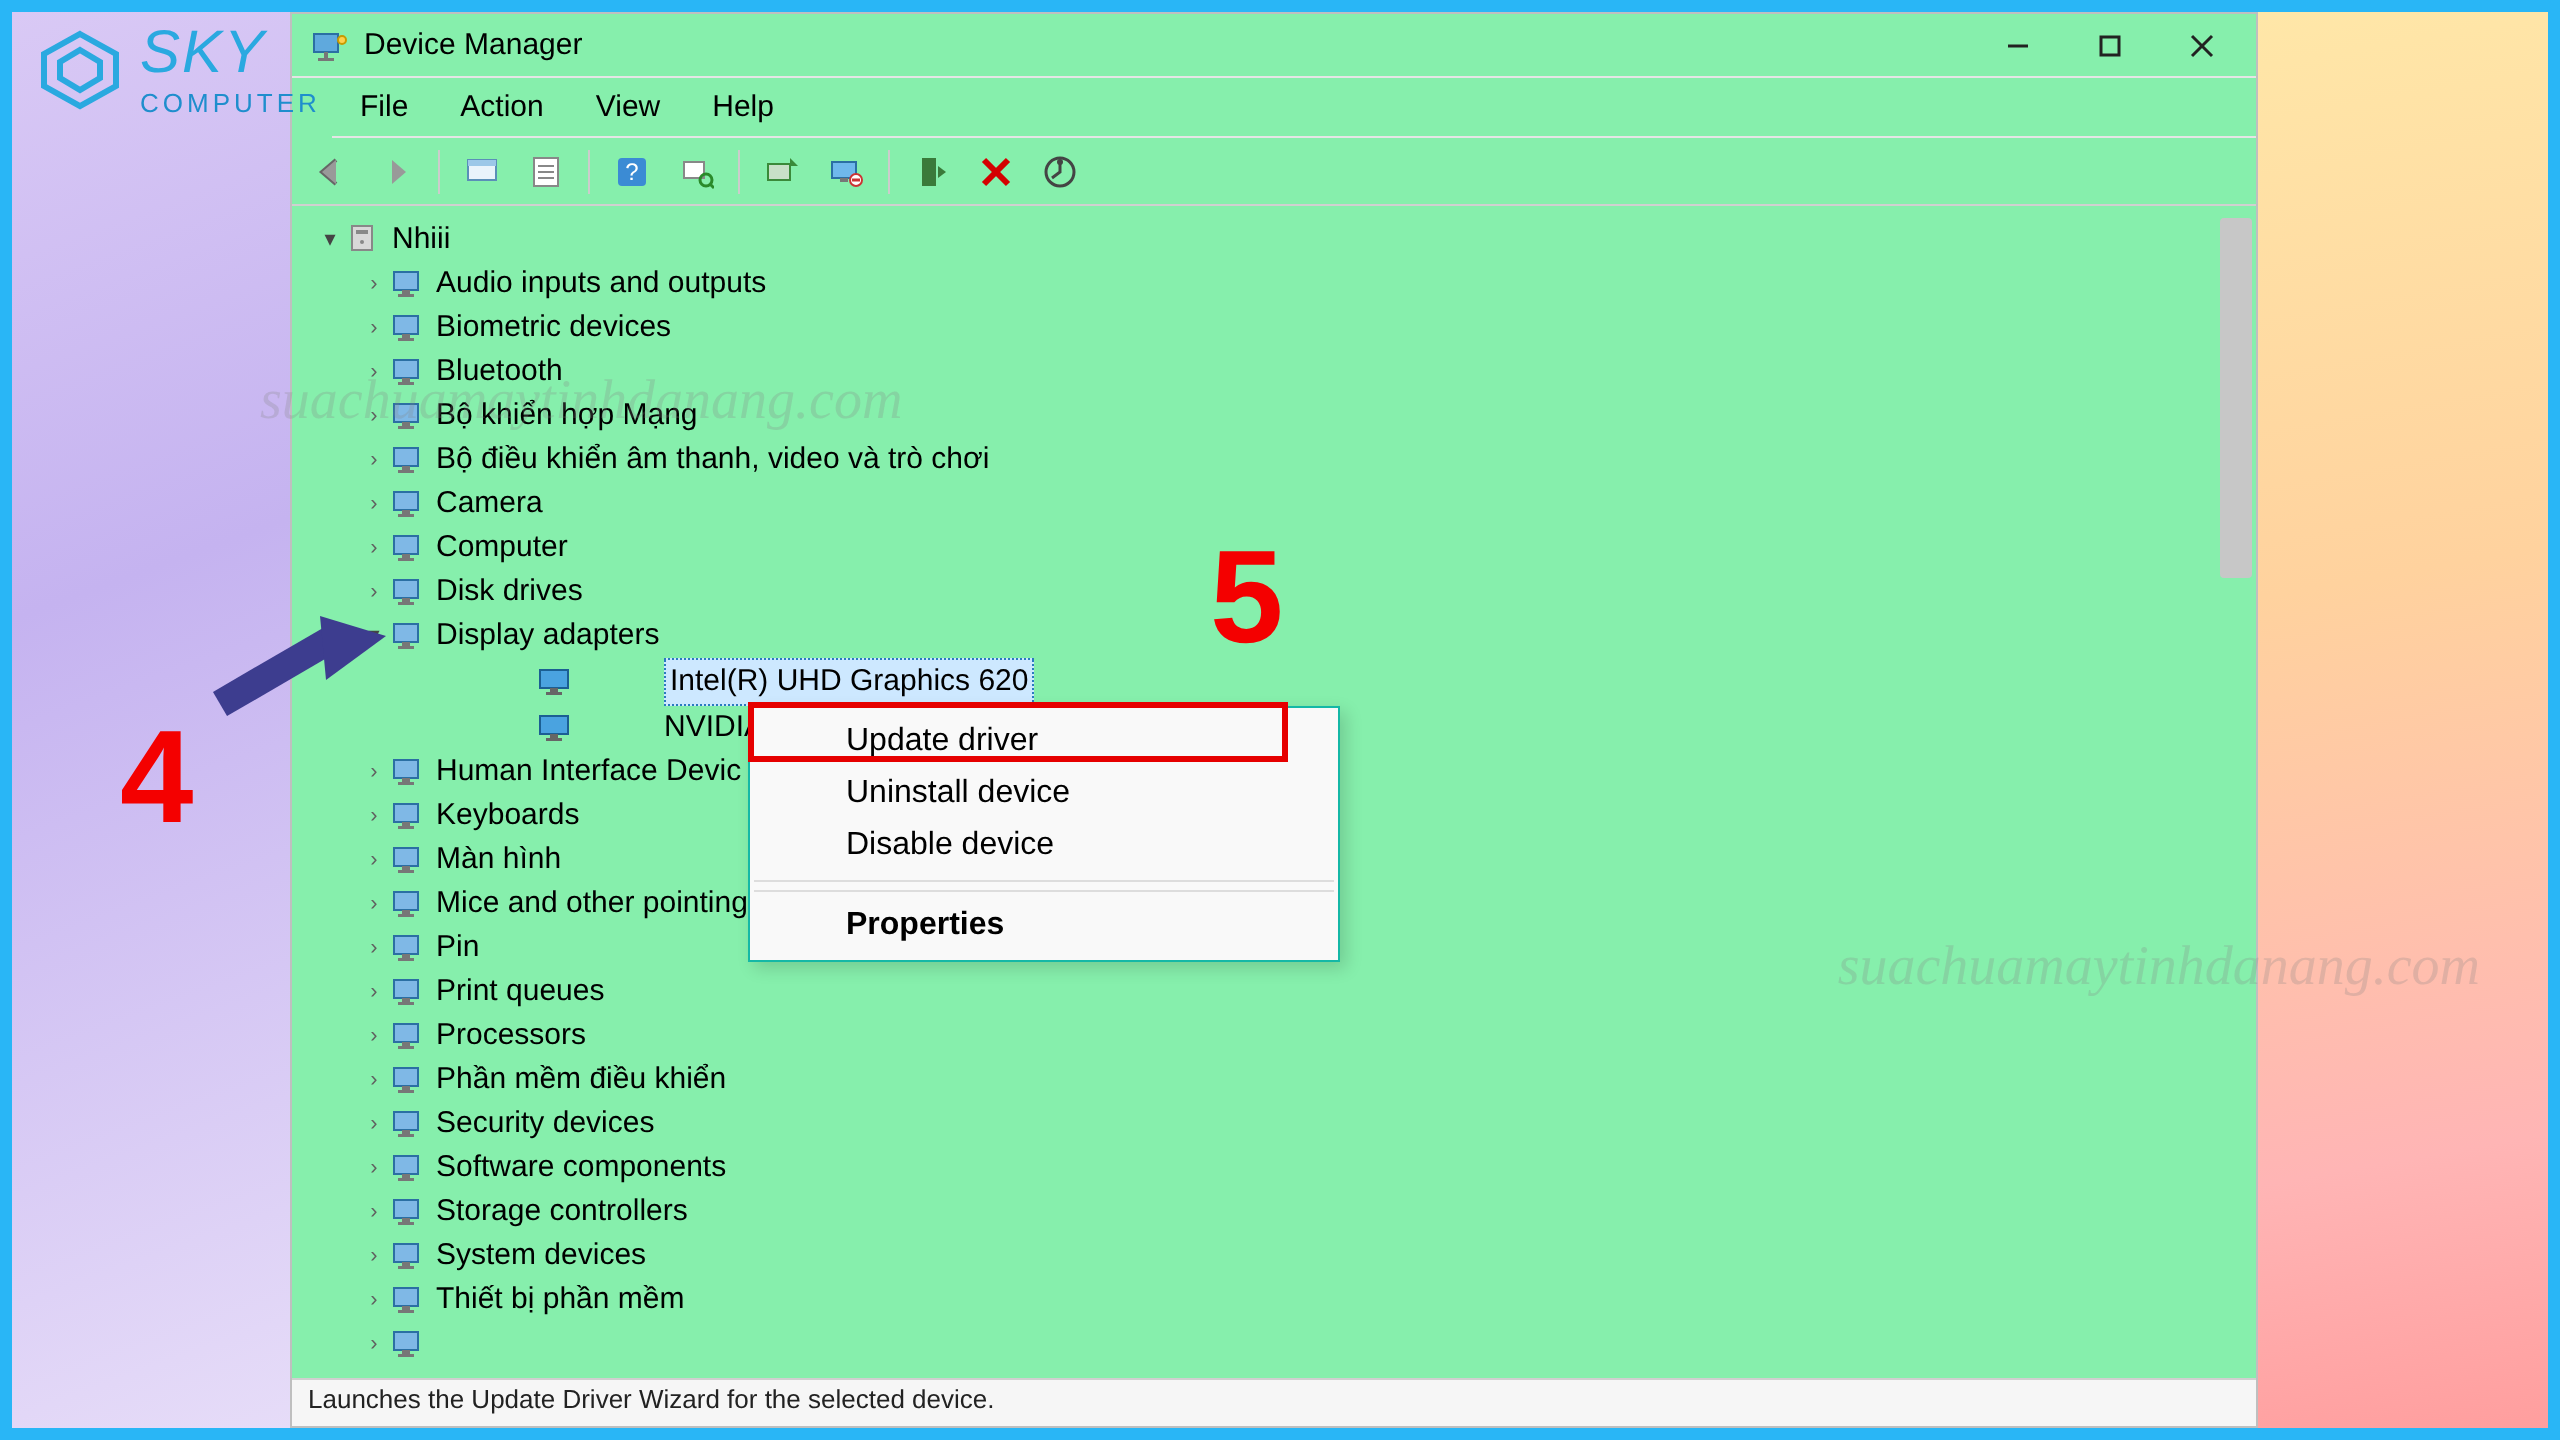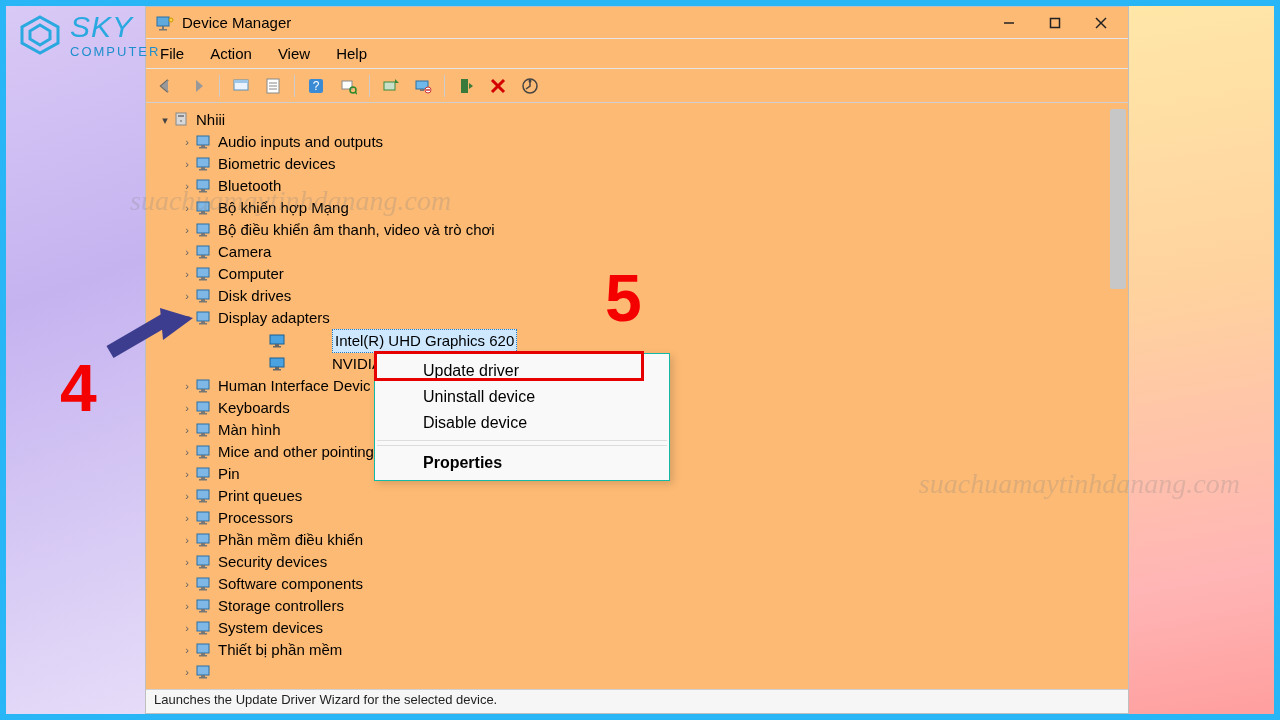--- a/index.html
+++ b/index.html
@@ -54,21 +54,21 @@
     z-index: 40;
   }
   .wm1 { left: 130px; top: 185px; }
   .wm2 { right: 40px; top: 468px; }
   
   .window {
     position: absolute;
     left: 145px; top: 6px;
     width: 984px;
     bottom: 6px;
-    background: #fdba74;
+    background: #86efac;
     border: 1px solid #bfbfbf;
     display: flex;
     flex-direction: column;
     z-index: 10;
   }
   .titlebar {
     display: flex;
     align-items: center;
     height: 32px;
     padding: 0 4px 0 10px;
@@ -85,20 +85,21 @@
     display: flex; align-items: center; justify-content: center;
     font-family: "Segoe UI Symbol", sans-serif;
     font-size: 14px;
   }
   .menubar {
     display: flex;
     gap: 18px;
     padding: 4px 10px;
     font-size: 15px;
     border-bottom: 1px solid #e5e5e5;
+    margin-left: 20px;
   }
   .menubar span { padding: 2px 4px; }
   .toolbar {
     display: flex;
     align-items: center;
     gap: 4px;
     height: 34px;
     padding: 2px 6px;
     border-bottom: 1px solid #d0d0d0;
   }

